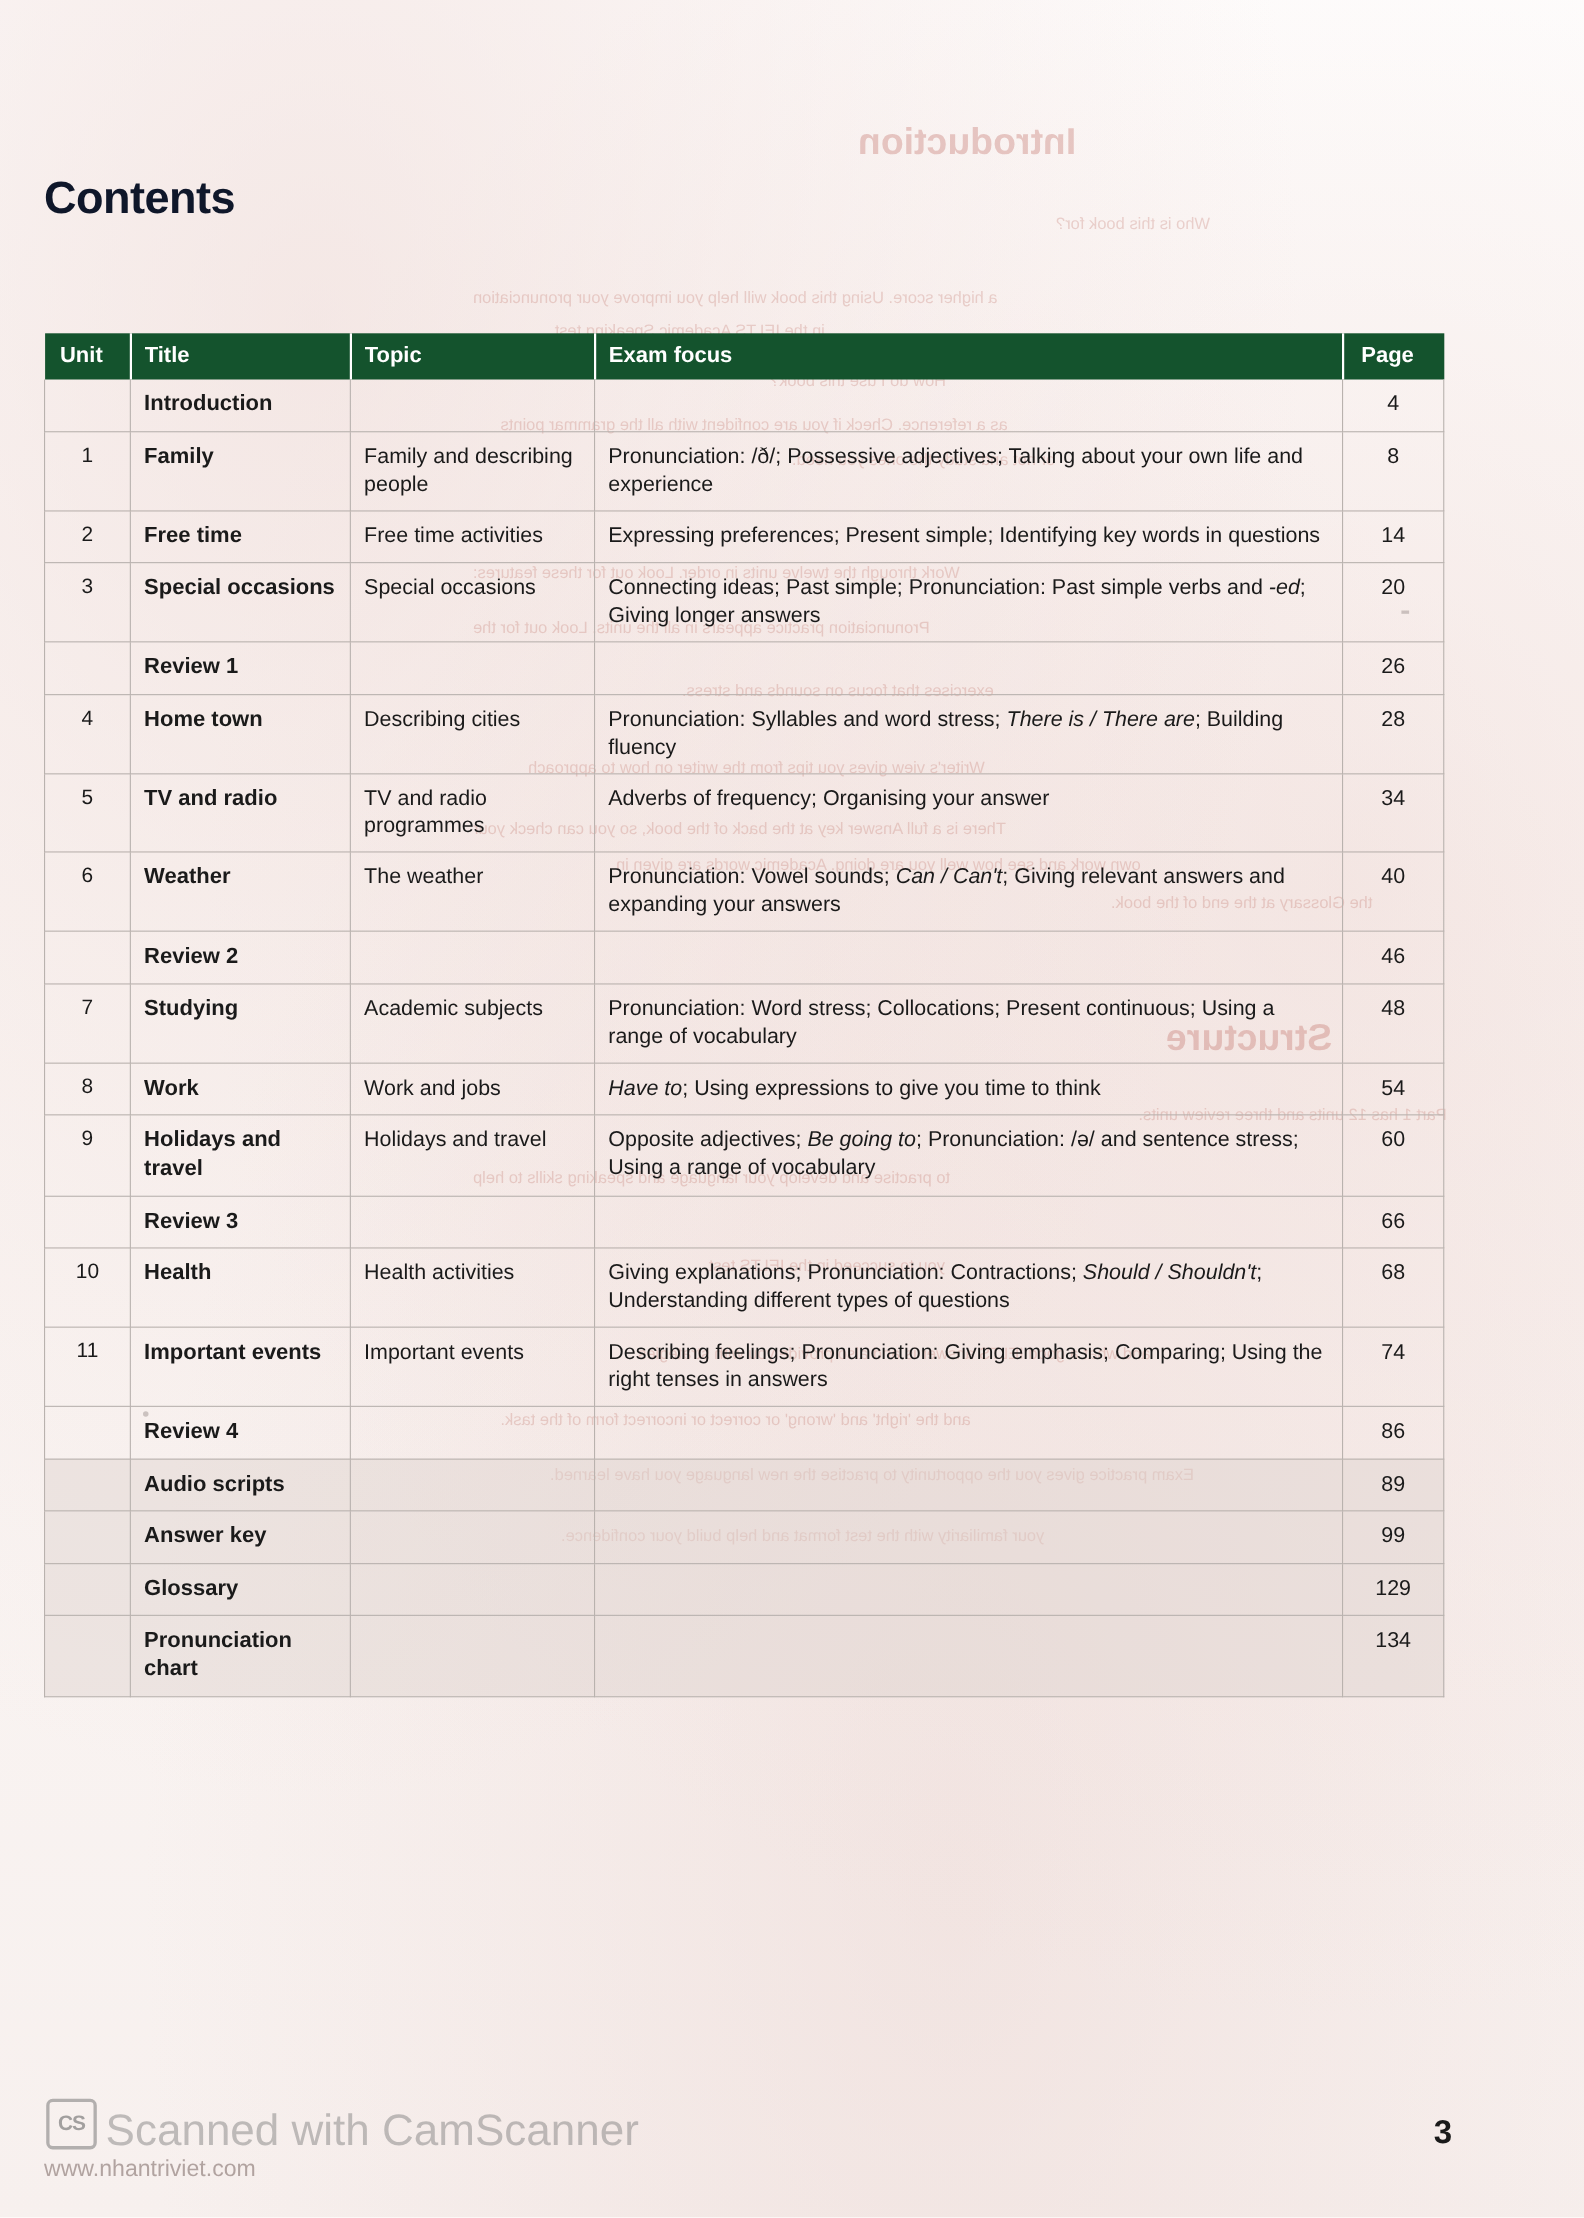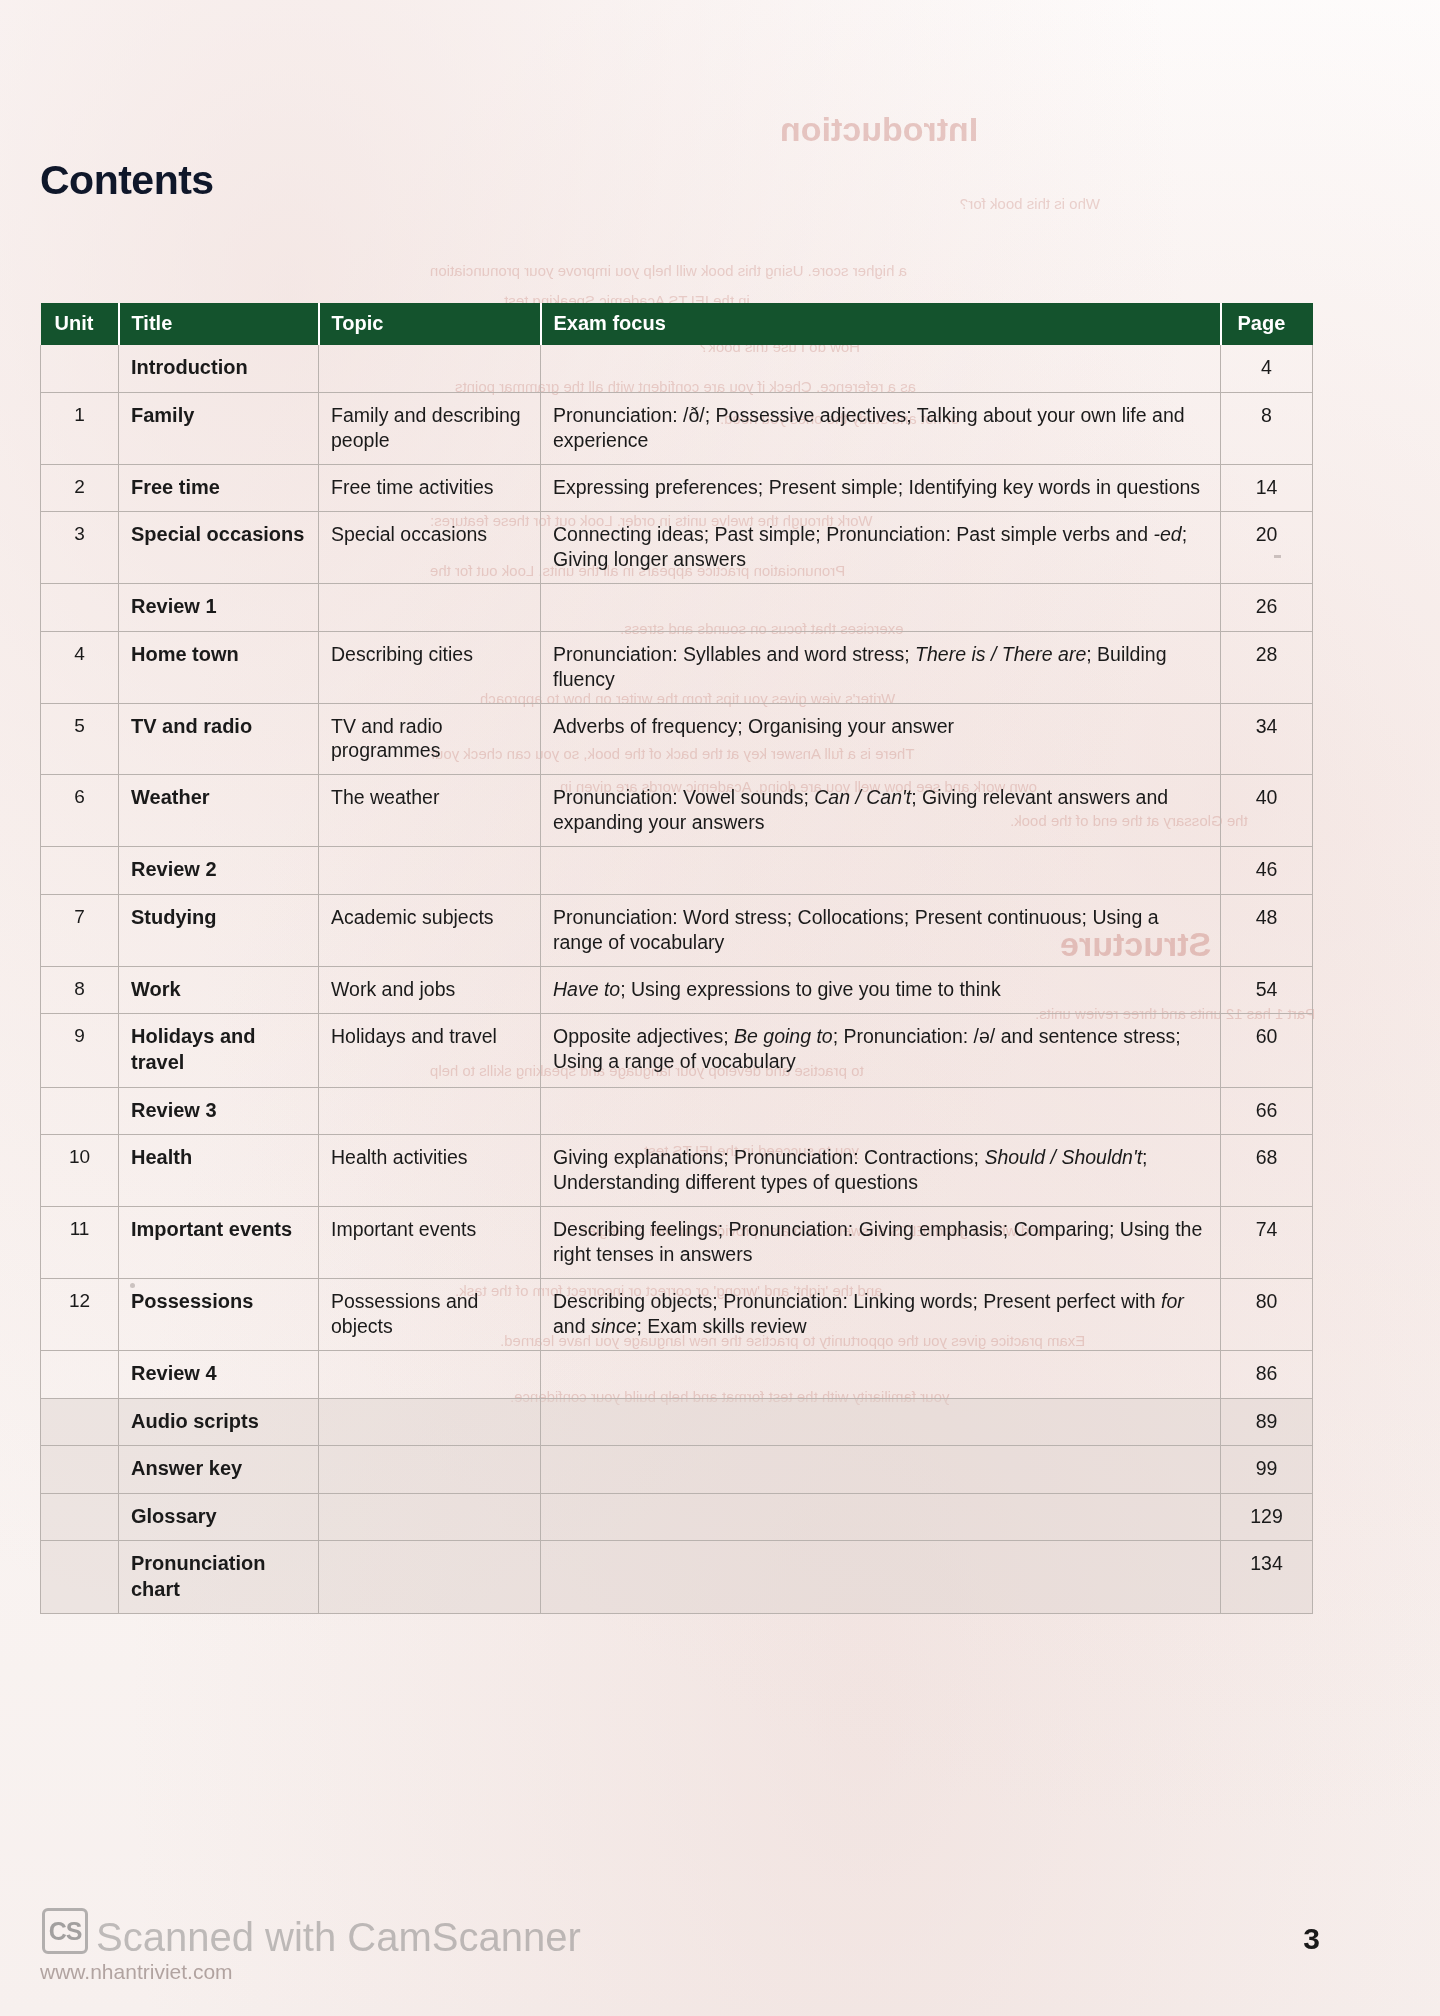--- a/index.html
+++ b/index.html
@@ -140,21 +140,21 @@
   }
   .cam-badge {
     position: absolute;
     left: 42px;
     bottom: 62px;
     width: 40px;
     height: 40px;
     border: 3px solid rgba(110,110,110,0.5);
     border-radius: 6px;
     color: rgba(110,110,110,0.62);
-    font-size: 25px;
+    font-size: 19px;
     font-weight: bold;
     display: flex;
     align-items: center;
     justify-content: center;
     letter-spacing: -1px;
   }
   .site {
     position: absolute;
     left: 40px;
     bottom: 32px;
@@ -313,27 +313,20 @@
           <td class="focus-c">Giving explanations; Pronunciation: Contractions; <span class="em">Should / Shouldn't</span>; Understanding different types of questions</td>
           <td class="page-c">68</td>
         </tr>
         <tr>
           <td class="unit">11</td>
           <td class="title-c">Important events</td>
           <td class="topic-c">Important events</td>
           <td class="focus-c">Describing feelings; Pronunciation: Giving emphasis; Comparing; Using the right tenses in answers</td>
           <td class="page-c">74</td>
         </tr>
-        <tr>
-          <td class="unit">12</td>
-          <td class="title-c">Possessions</td>
-          <td class="topic-c">Possessions and objects</td>
-          <td class="focus-c">Describing objects; Pronunciation: Linking words; Present perfect with <span class="em">for</span> and <span class="em">since</span>; Exam skills review</td>
-          <td class="page-c">80</td>
-        </tr>
         <tr class="review">
           <td class="unit"></td>
           <td class="title-c">Review 4</td>
           <td class="topic-c"></td>
           <td class="focus-c"></td>
           <td class="page-c">86</td>
         </tr>
         <tr class="shade">
           <td class="unit"></td>
           <td class="title-c">Audio scripts</td>

